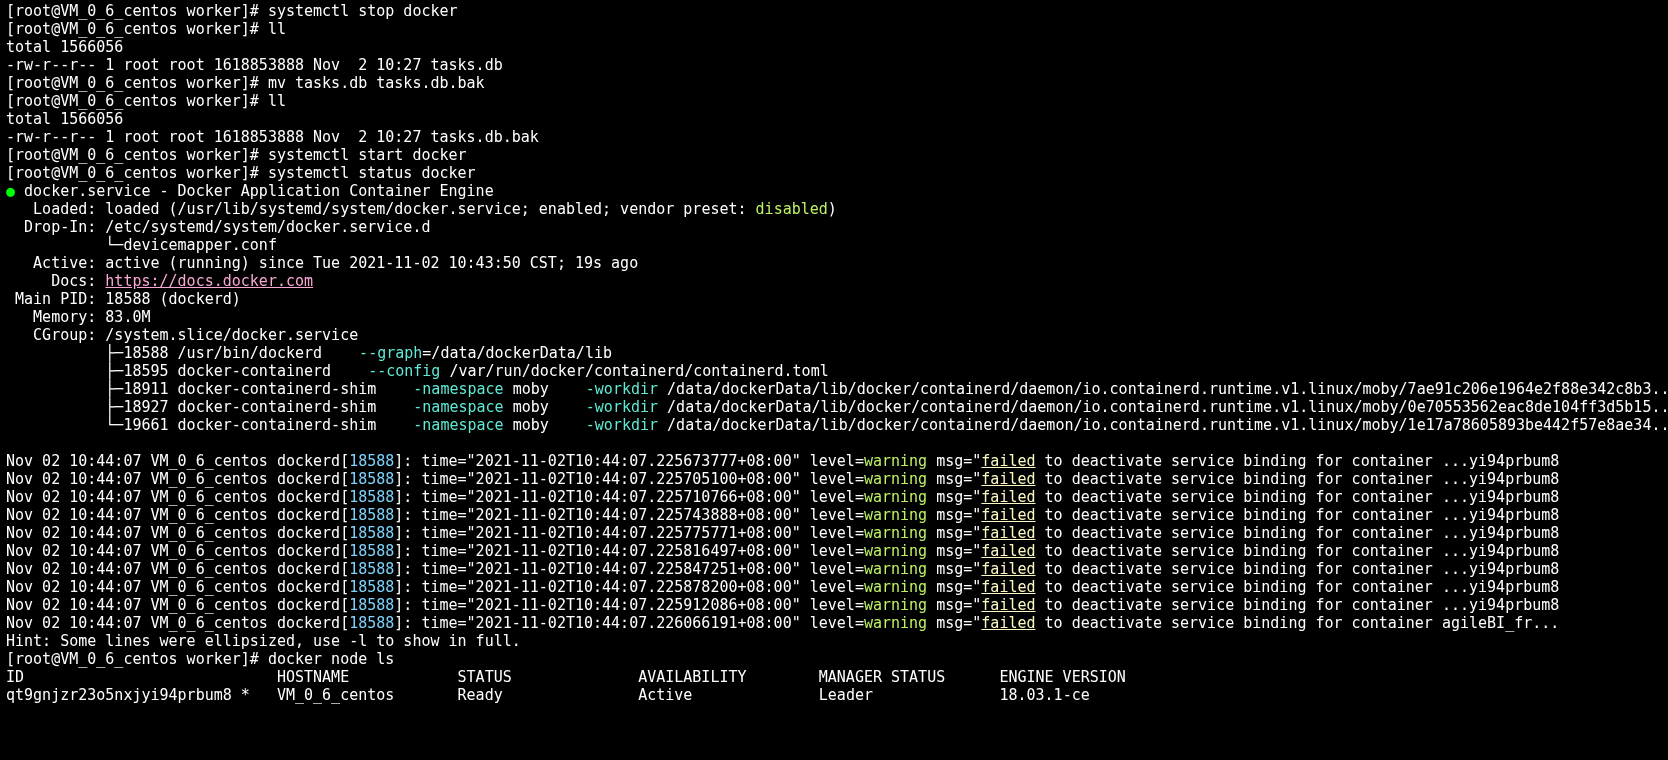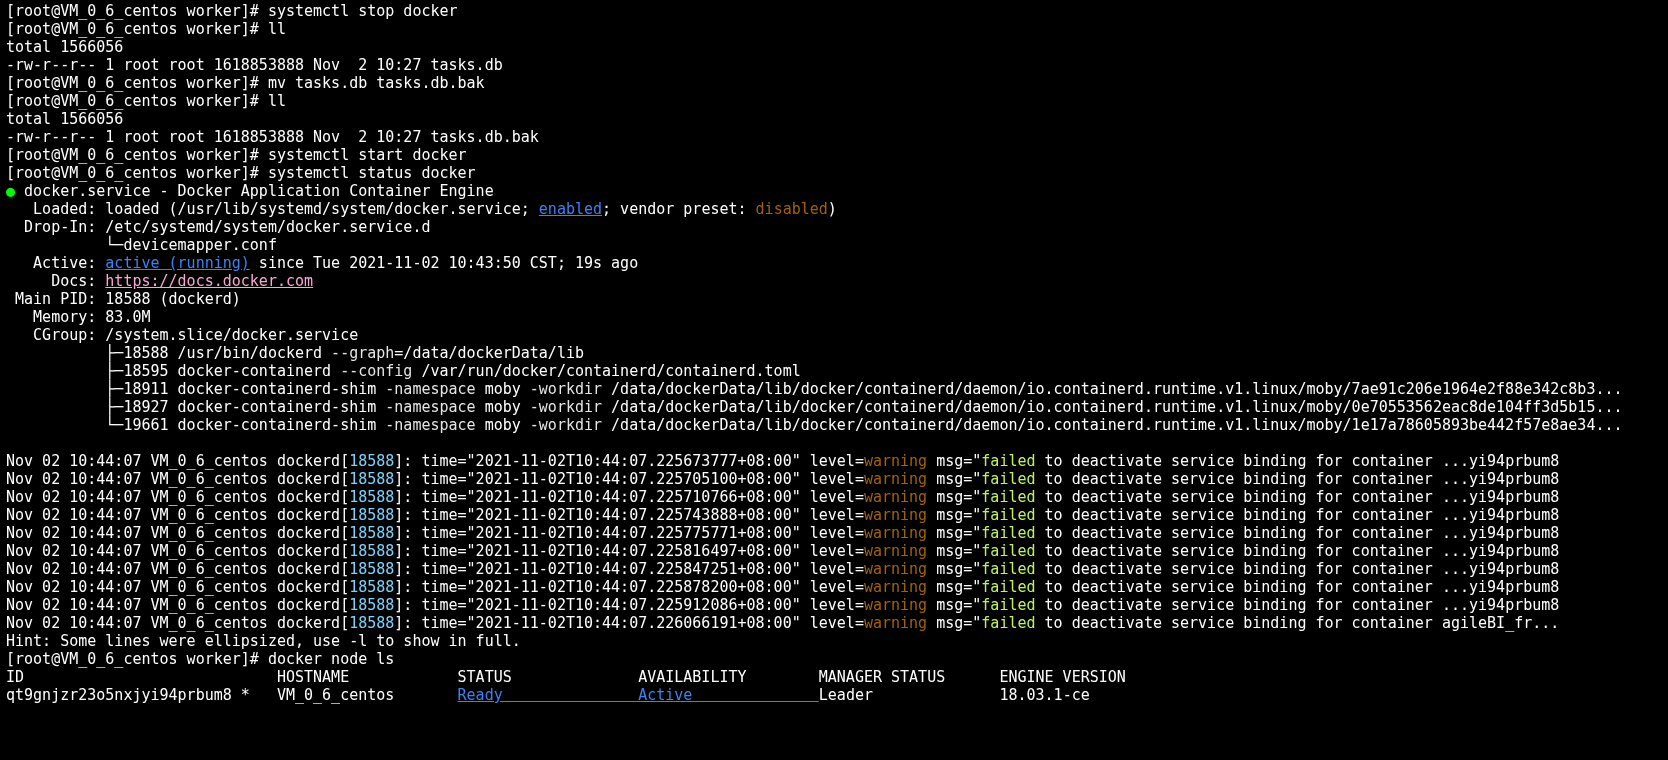--- a/index.html
+++ b/index.html
@@ -11,24 +11,24 @@
     font-family:"Consolas","Menlo","DejaVu Sans Mono","Courier New",monospace;
     font-size:15px;
     line-height:18px;
     overflow:hidden;
   }
   #term {
     white-space:pre;
     padding:2px 18px 0 6px;
   }
   .ln { white-space:pre; }
-  .g  { color:#3b82f6;text-decoration:underline; }
-  .y  { color:#a16207; }
-  .r  { color:#bef264; }
+  .g  { color:#ffffff; }
+  .y  { color:#bef264; }
+  .r  { color:#fef9c3;text-decoration:underline; }
   .c  { color:#7dd3fc; }
-  .o  { color:#e5e5e5; }
+  .o  { color:#5eead4;margin-left:28px; }
   .wu { color:#f9a8d4; text-decoration:underline; }
   .dot { color:#00ff00; }
 </style>
 </head>
 <body>
 
 <div id="term"><div class="ln">[root@VM_0_6_centos worker]# <span>systemctl stop docker</span></div><div class="ln">[root@VM_0_6_centos worker]# <span>ll</span></div><div class="ln">total 1566056</div><div class="ln">-rw-r--r-- 1 root root 1618853888 Nov  2 10:27 tasks.db</div><div class="ln">[root@VM_0_6_centos worker]# <span>mv tasks.db tasks.db.bak</span></div><div class="ln">[root@VM_0_6_centos worker]# <span>ll</span></div><div class="ln">total 1566056</div><div class="ln">-rw-r--r-- 1 root root 1618853888 Nov  2 10:27 tasks.db.bak</div><div class="ln">[root@VM_0_6_centos worker]# <span>systemctl start docker</span></div><div class="ln">[root@VM_0_6_centos worker]# <span>systemctl status docker</span></div><div class="ln"><span class="dot">●</span> docker.service - Docker Application Container Engine</div><div class="ln">   Loaded: loaded (/usr/lib/systemd/system/docker.service; <span class="g">enabled</span>; vendor preset: <span class="y">disabled</span>)</div><div class="ln">  Drop-In: /etc/systemd/system/docker.service.d</div><div class="ln">           └─devicemapper.conf</div><div class="ln">   Active: <span class="g">active (running)</span> since Tue 2021-11-02 10:43:50 CST; 19s ago</div><div class="ln">     Docs: <span class="wu">https://docs.docker.com</span></div><div class="ln"> Main PID: 18588 (dockerd)</div><div class="ln">   Memory: 83.0M</div><div class="ln">   CGroup: /system.slice/docker.service</div><div class="ln">           ├─18588 /usr/bin/dockerd <span class="o">--graph</span>=/data/dockerData/lib</div><div class="ln">           ├─18595 docker-containerd <span class="o">--config</span> /var/run/docker/containerd/containerd.toml</div><div class="ln">           ├─18911 docker-containerd-shim <span class="o">-namespace</span> moby <span class="o">-workdir</span> /data/dockerData/lib/docker/containerd/daemon/io.containerd.runtime.v1.linux/moby/7ae91c206e1964e2f88e342c8b3...</div><div class="ln">           ├─18927 docker-containerd-shim <span class="o">-namespace</span> moby <span class="o">-workdir</span> /data/dockerData/lib/docker/containerd/daemon/io.containerd.runtime.v1.linux/moby/0e70553562eac8de104ff3d5b15...</div><div class="ln">           └─19661 docker-containerd-shim <span class="o">-namespace</span> moby <span class="o">-workdir</span> /data/dockerData/lib/docker/containerd/daemon/io.containerd.runtime.v1.linux/moby/1e17a78605893be442f57e8ae34...</div><div class="ln">&nbsp;</div><div class="ln">Nov 02 10:44:07 VM_0_6_centos dockerd[<span class="c">18588</span>]: time="2021-11-02T10:44:07.225673777+08:00" level=<span class="y">warning</span> msg="<span class="r">failed</span> to deactivate service binding for container ...yi94prbum8</div><div class="ln">Nov 02 10:44:07 VM_0_6_centos dockerd[<span class="c">18588</span>]: time="2021-11-02T10:44:07.225705100+08:00" level=<span class="y">warning</span> msg="<span class="r">failed</span> to deactivate service binding for container ...yi94prbum8</div><div class="ln">Nov 02 10:44:07 VM_0_6_centos dockerd[<span class="c">18588</span>]: time="2021-11-02T10:44:07.225710766+08:00" level=<span class="y">warning</span> msg="<span class="r">failed</span> to deactivate service binding for container ...yi94prbum8</div><div class="ln">Nov 02 10:44:07 VM_0_6_centos dockerd[<span class="c">18588</span>]: time="2021-11-02T10:44:07.225743888+08:00" level=<span class="y">warning</span> msg="<span class="r">failed</span> to deactivate service binding for container ...yi94prbum8</div><div class="ln">Nov 02 10:44:07 VM_0_6_centos dockerd[<span class="c">18588</span>]: time="2021-11-02T10:44:07.225775771+08:00" level=<span class="y">warning</span> msg="<span class="r">failed</span> to deactivate service binding for container ...yi94prbum8</div><div class="ln">Nov 02 10:44:07 VM_0_6_centos dockerd[<span class="c">18588</span>]: time="2021-11-02T10:44:07.225816497+08:00" level=<span class="y">warning</span> msg="<span class="r">failed</span> to deactivate service binding for container ...yi94prbum8</div><div class="ln">Nov 02 10:44:07 VM_0_6_centos dockerd[<span class="c">18588</span>]: time="2021-11-02T10:44:07.225847251+08:00" level=<span class="y">warning</span> msg="<span class="r">failed</span> to deactivate service binding for container ...yi94prbum8</div><div class="ln">Nov 02 10:44:07 VM_0_6_centos dockerd[<span class="c">18588</span>]: time="2021-11-02T10:44:07.225878200+08:00" level=<span class="y">warning</span> msg="<span class="r">failed</span> to deactivate service binding for container ...yi94prbum8</div><div class="ln">Nov 02 10:44:07 VM_0_6_centos dockerd[<span class="c">18588</span>]: time="2021-11-02T10:44:07.225912086+08:00" level=<span class="y">warning</span> msg="<span class="r">failed</span> to deactivate service binding for container ...yi94prbum8</div><div class="ln">Nov 02 10:44:07 VM_0_6_centos dockerd[<span class="c">18588</span>]: time="2021-11-02T10:44:07.226066191+08:00" level=<span class="y">warning</span> msg="<span class="r">failed</span> to deactivate service binding for container agileBI_fr...</div><div class="ln">Hint: Some lines were ellipsized, use -l to show in full.</div><div class="ln">[root@VM_0_6_centos worker]# <span>docker node ls</span></div><div class="ln">ID                            HOSTNAME            STATUS              AVAILABILITY        MANAGER STATUS      ENGINE VERSION</div><div class="ln">qt9gnjzr23o5nxjyi94prbum8 *   VM_0_6_centos       <span class="g">Ready               </span><span class="g">Active              </span>Leader              18.03.1-ce</div></div>
 
 </body></html>

